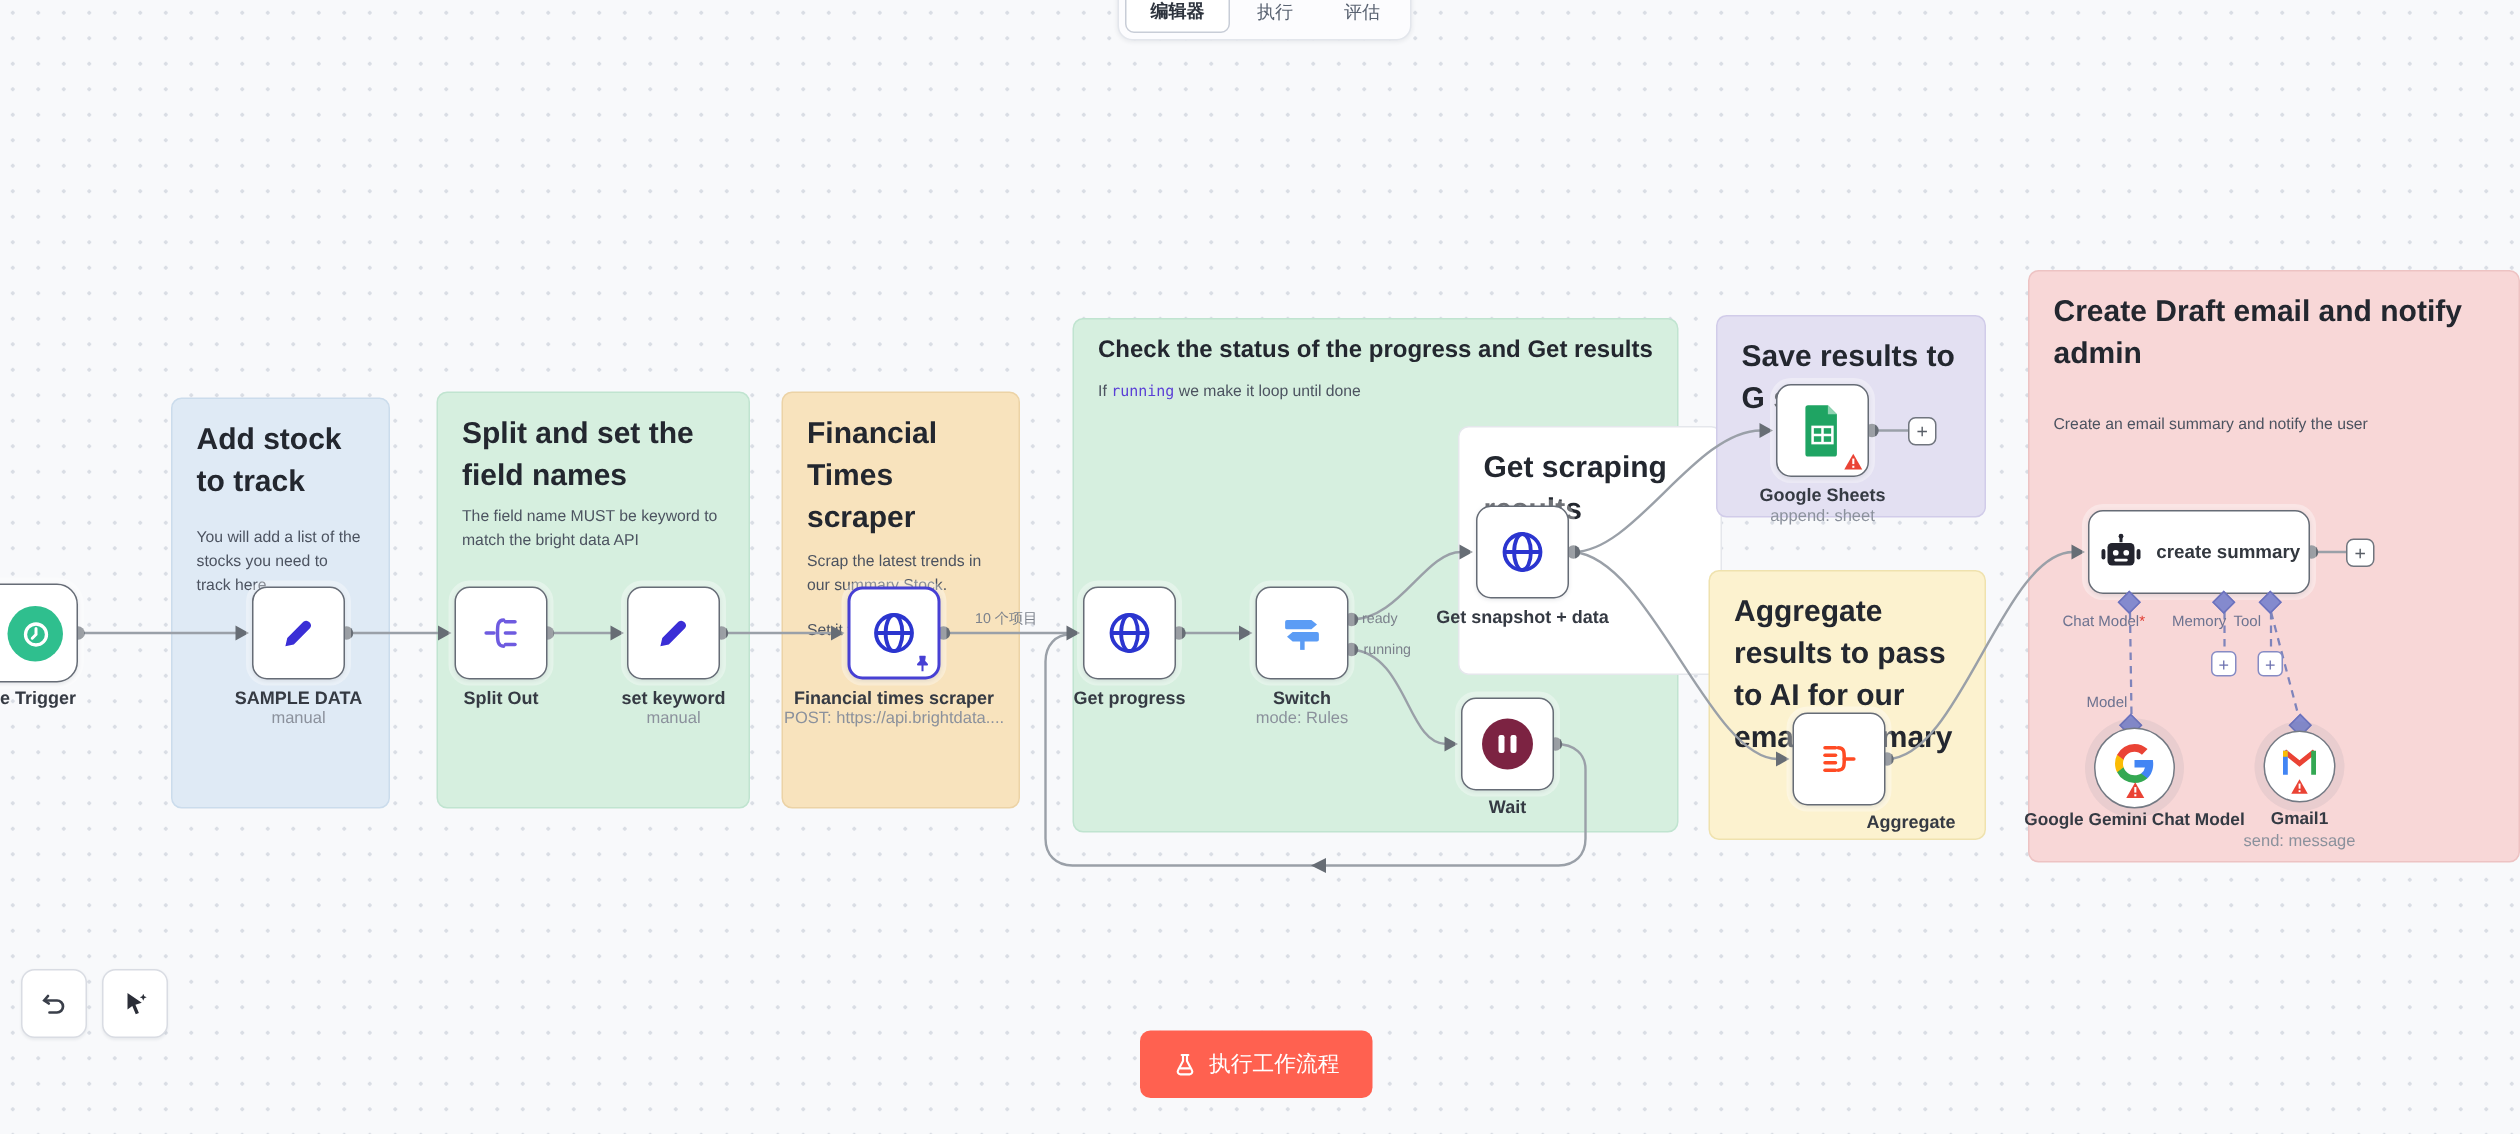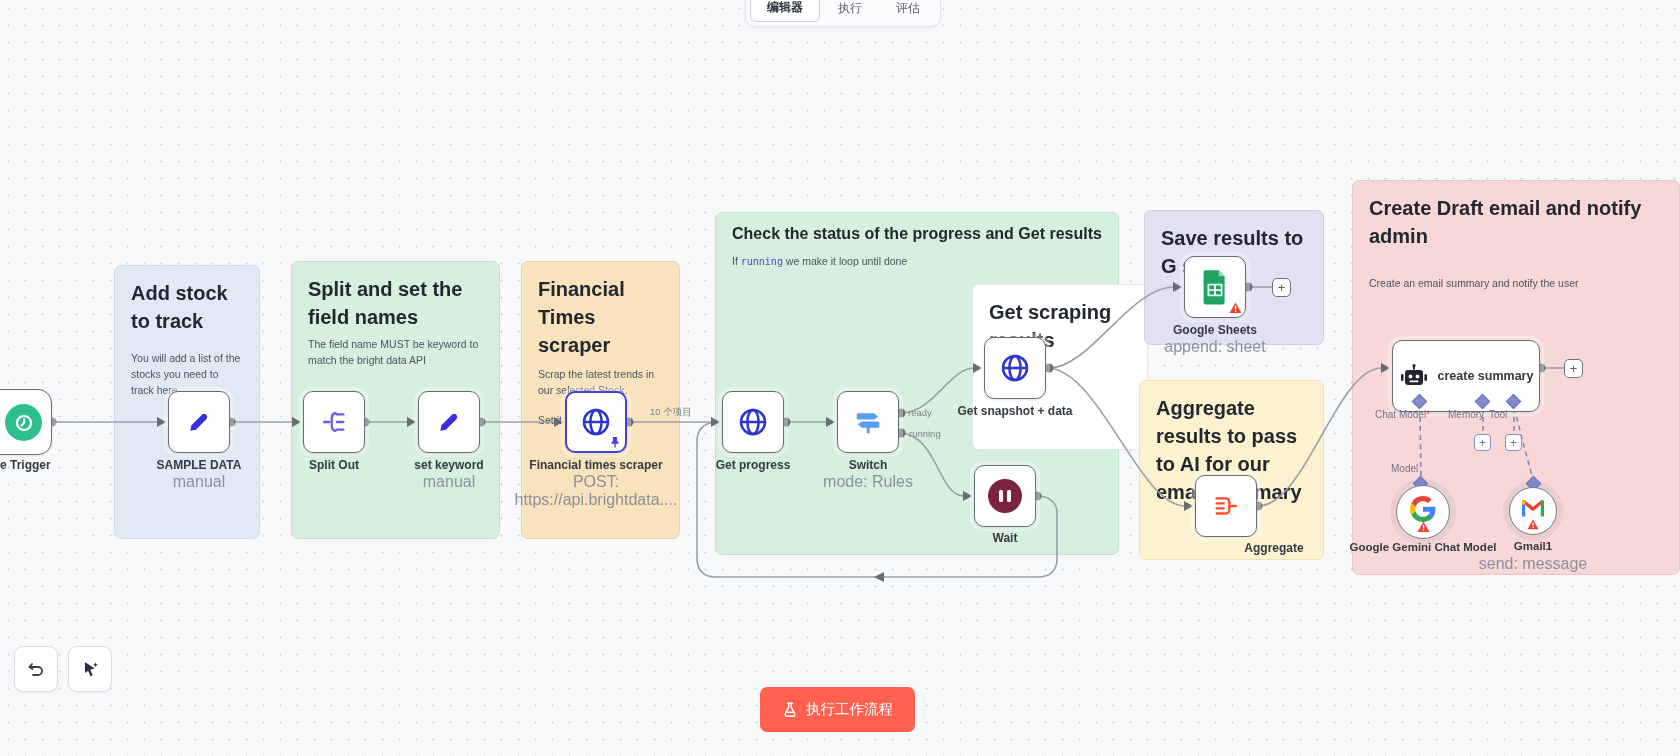--- a/index.html
+++ b/index.html
@@ -18,26 +18,26 @@
   .st-white{background:#ffffff;border-color:#e5e7ec;}
   .st-purple{background:#e3e0f2;border-color:#d1cce9;}
   .st-yellow{background:#fcf2cf;border-color:#efe2ae;}
   .st-pink{background:#f8d7d7;border-color:#edc3c3;}
   .code{font-family:"DejaVu Sans Mono",monospace;color:#5a3fd6;font-size:10px;}
   
   .node{position:absolute;width:62px;height:62px;background:#fff;border:1.8px solid #666c76;border-radius:10px;
     display:flex;align-items:center;justify-content:center;box-sizing:border-box;
     box-shadow:0 0 0 4px rgba(255,255,255,.35),0 1px 3px rgba(50,60,80,.18);}
   .node.pinned{border-color:#4740d4;border-width:2px;}
-  .node.wide{width:148px;height:72px;gap:9px;}
+  .node.wide{width:148px;height:56px;gap:9px;}
   .circle-node{position:absolute;background:#fff;border:1.8px solid #747a84;border-radius:50%;
     display:flex;align-items:center;justify-content:center;box-sizing:border-box;
     box-shadow:0 0 0 6px rgba(110,120,140,.10);}
   .nlabel{position:absolute;width:170px;text-align:center;font-size:12px;font-weight:600;color:#353a43;}
-  .nsub{position:absolute;width:170px;text-align:center;font-size:16px;color:#8b919c;}
+  .nsub{position:absolute;width:170px;text-align:center;font-size:11px;color:#8b919c;}
   .conn-label{position:absolute;font-size:9.5px;color:#7c828c;}
   .port-label{position:absolute;font-size:10px;color:#6d7390;text-align:left;}
   .req{color:#e03b30;}
   .plusbox{position:absolute;width:19px;height:19px;background:#fff;border:1.6px solid #70757e;border-radius:5px;
     display:flex;align-items:center;justify-content:center;font-size:13px;color:#585e66;box-sizing:border-box;line-height:1;}
   .plusbox.small{width:17px;height:17px;border-color:#868bc4;color:#6d72b0;font-size:12px;border-radius:4px;}
   .diamond{position:absolute;width:11px;height:11px;background:#848ace;border:1px solid #6c72bd;transform:rotate(45deg);box-sizing:border-box;}
   
   #tabbar{position:absolute;left:745px;top:-17px;height:34px;background:#fcfcfe;border:1px solid #e3e6ec;
     border-radius:10px;display:flex;align-items:flex-end;padding:4px;gap:2px;box-shadow:0 1px 3px rgba(40,50,70,.08);}
@@ -66,21 +66,21 @@
     <p>You will add a list of the stocks you need to track here</p>
   </div>
 
   <div class="sticky st-green" style="left:291px;top:261px;width:209px;height:278px;">
     <h3>Split and set the field names</h3>
     <p style="margin-top:6px;">The field name MUST be keyword to match the bright data API</p>
   </div>
 
   <div class="sticky st-orange" style="left:521px;top:261px;width:159px;height:278px;">
     <h3>Financial Times scraper</h3>
-    <p style="margin-top:8px;">Scrap the latest trends in our selected Stock.</p>
+    <p style="margin-top:8px;">Scrap the latest trends in our summary Stock.</p>
     <p style="margin-top:14px;">Set it to run once</p>
   </div>
 
   <div class="sticky st-white" style="left:972px;top:284px;width:176px;height:166px;">
     <h3>Get scraping results</h3>
   </div>
 
   <div class="sticky st-purple" style="left:1144px;top:210px;width:180px;height:135px;">
     <h3>Save results to G sheets</h3>
   </div>

